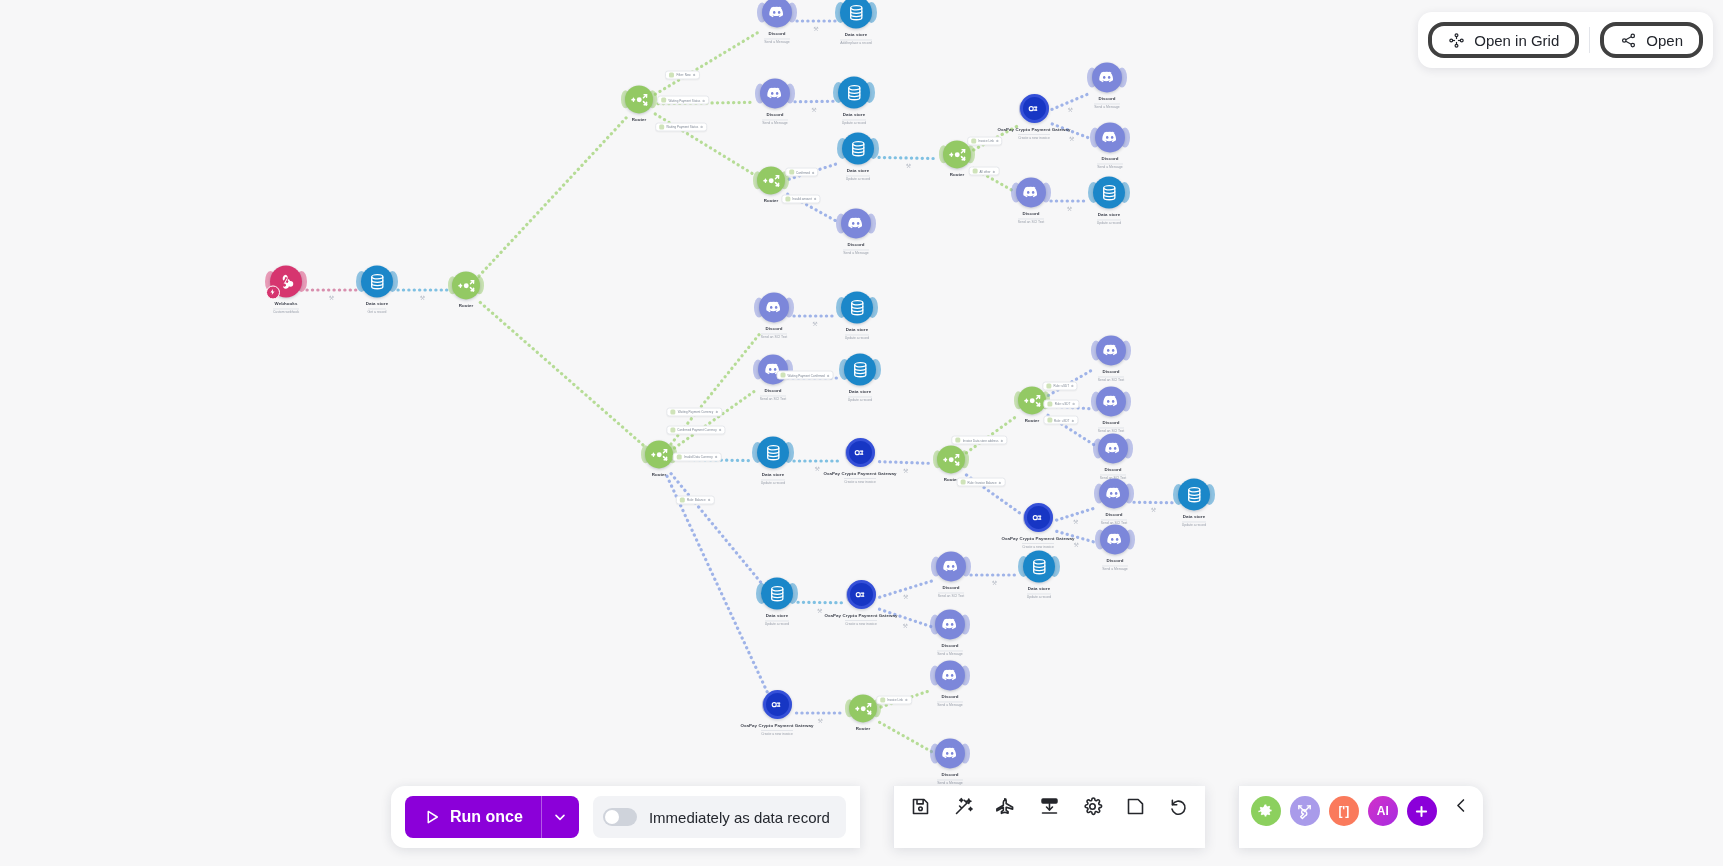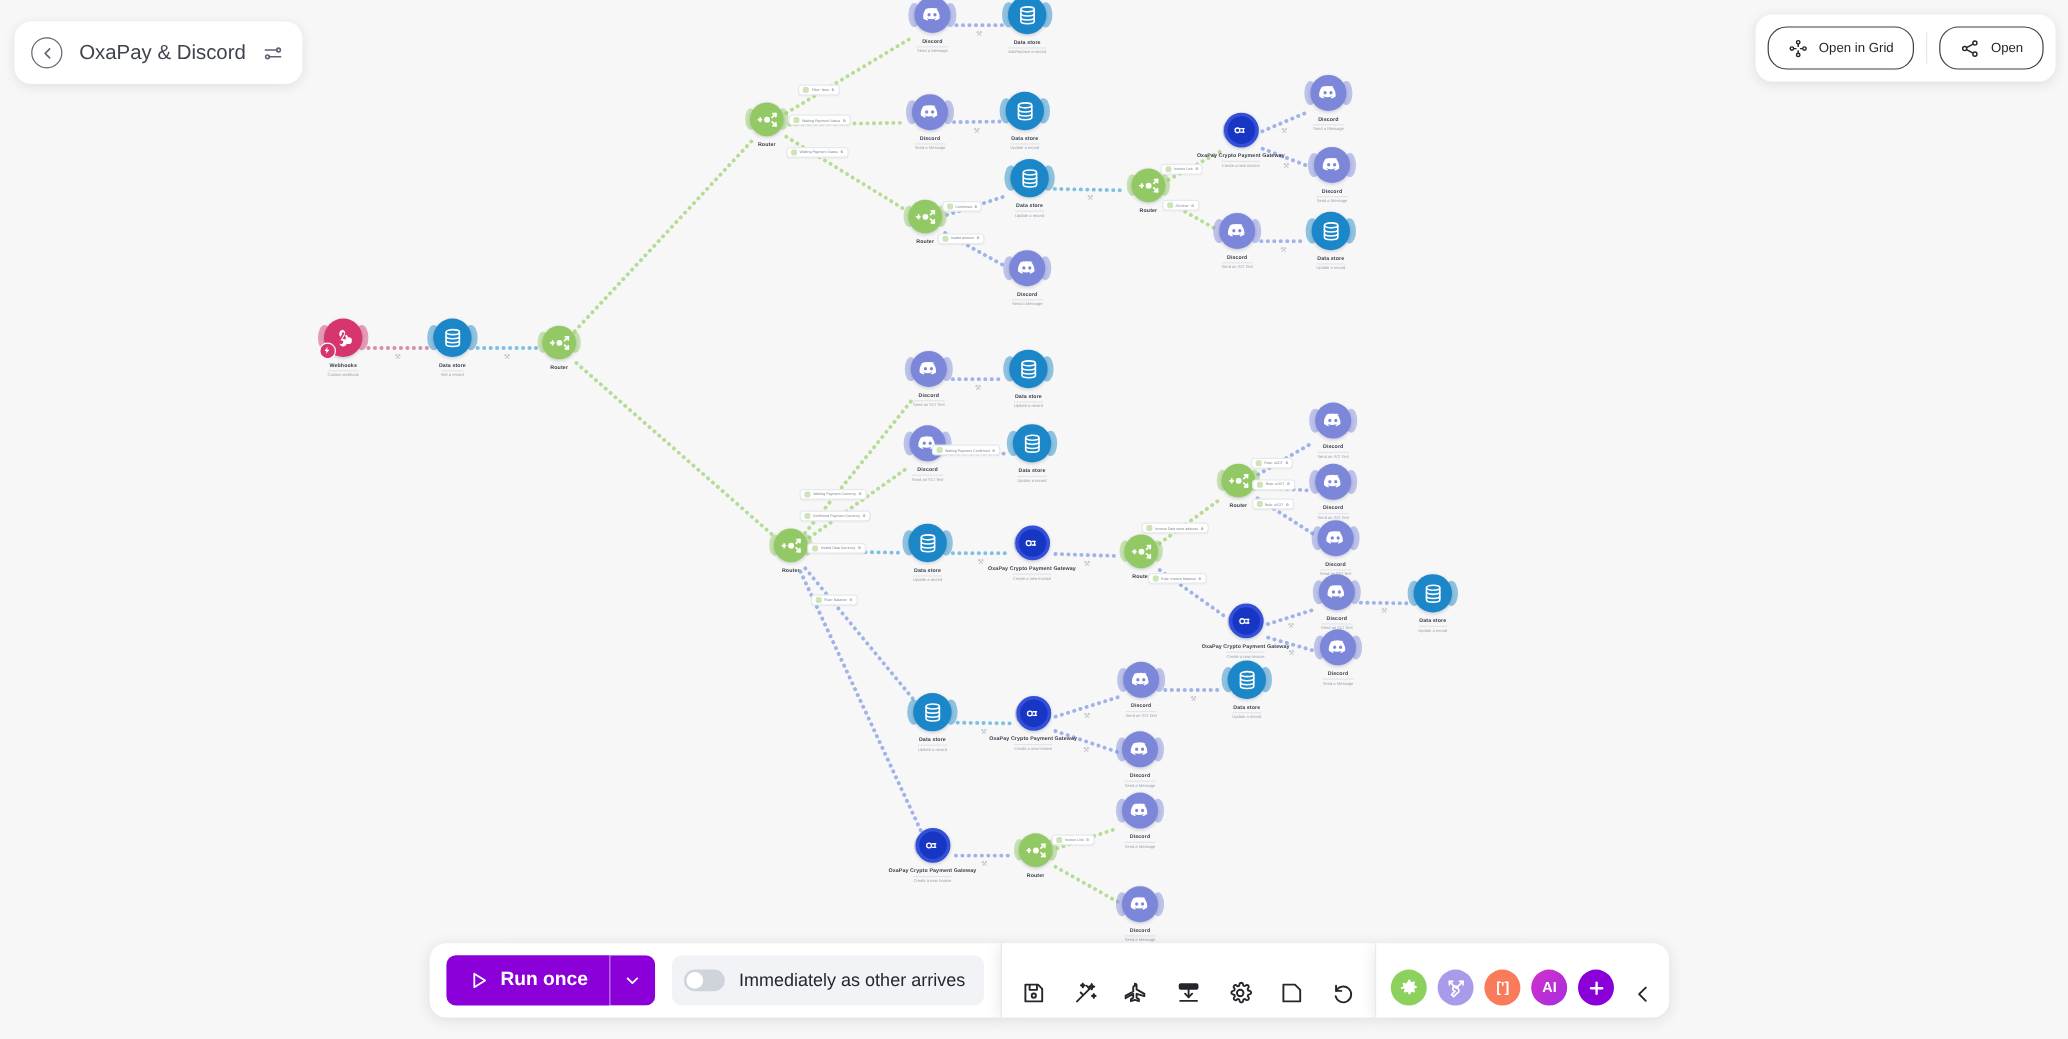--- a/index.html
+++ b/index.html
@@ -104,35 +104,35 @@
   #top-actions{
     position:absolute; right:10px; top:12px;
     background:#fff; border-radius:14px;
     box-shadow:0 2px 10px rgba(25,32,56,.10);
     height:56px; display:flex; align-items:center; gap:0;
     padding:0 10px; z-index:20;
   }
   .tb-btn{
     display:flex; align-items:center; gap:9px;
     height:36px; padding:0 16px;
-    border:1px solid #404040; border-radius:16px;
-    background:#fff; color:#23262d; font-size:11px;
+    border:4px solid #404040; border-radius:16px;
+    background:#fff; color:#23262d; font-size:15px;
     cursor:pointer; white-space:nowrap;
   }
   .tb-sep{ width:1px; height:26px; background:#e3e5ea; margin:0 10px; }
 
   
   #bottom-bar{
     position:absolute; left:358px; bottom:18px;
     display:flex; align-items:stretch; z-index:20;
   }
   .bb-card{
     background:#fff; border-radius:14px;
     box-shadow:0 2px 12px rgba(25,32,56,.12);
-    display:flex; align-items:flex-end;
+    display:flex; align-items:flex-start;margin-left:33px;
   }
   #run-card{ padding:10px 14px; gap:14px; border-radius:14px 0 0 14px; }
   #run-group{ display:flex; }
   #run-once{
     display:flex; align-items:center; gap:9px;
     background:#8b00d9; color:#fff; border:none;
     border-radius:8px 0 0 8px; height:42px; padding:0 18px;
     font-size:16px; font-weight:bold; cursor:pointer;
   }
   #run-caret{
@@ -895,36 +895,20 @@
         <div class="wrench" style="left: 905.263px; top: 624.92px;">⚒</div>
         <div class="wrench" style="left: 820.25px; top: 720px;">⚒</div>
         <div class="edge-label" style="left: 894.025px; top: 699.658px;">
           <span class="chip"></span>
           <span>Invoice Link</span>
           <span>⚙</span>
         </div>
       </div>
   </div>
 
-  <div id="title-card">
-    <div id="back-btn">
-      <svg viewBox="0 0 24 24" width="15" height="15" fill="none" stroke="currentColor" stroke-width="2.1" stroke-linecap="round" stroke-linejoin="round">
-        <path d="M15 6l-6 6 6 6"></path>
-      </svg>
-    </div>
-    <div id="scenario-title">OxaPay &amp; Discord</div>
-    <div id="settings-ic">
-      <svg viewBox="0 0 24 24" width="17" height="17" fill="none" stroke="currentColor" stroke-width="1.8" stroke-linecap="round">
-        <line x1="3" y1="8" x2="17" y2="8"></line>
-          <circle cx="18.5" cy="8" r="2.2"></circle>
-        <line x1="7" y1="16" x2="21" y2="16"></line>
-          <circle cx="5.5" cy="16" r="2.2"></circle>
-      </svg>
-    </div>
-  </div>
 
   <div id="top-actions">
     <button class="tb-btn">
       <svg viewBox="0 0 24 24" width="17" height="17" fill="none" stroke="currentColor" stroke-width="1.7">
         <circle cx="12" cy="4.6" r="2"></circle>
           <circle cx="12" cy="19.4" r="2"></circle>
         <circle cx="4.6" cy="12" r="2"></circle>
           <circle cx="19.4" cy="12" r="2"></circle>
         <line x1="12" y1="6.6" x2="12" y2="10"></line>
           <line x1="12" y1="14" x2="12" y2="17.4"></line>
@@ -959,21 +943,21 @@
         <button id="run-caret">
           <svg viewBox="0 0 24 24" width="16" height="16" fill="none" stroke="currentColor" stroke-width="2.3" stroke-linecap="round" stroke-linejoin="round">
             <path d="M6 9.5l6 6 6-6"></path>
           </svg>
         </button>
       </div>
       <div id="sched">
         <div class="switch">
             <i></i>
           </div>
-        <span id="sched-label">Immediately as other arrives</span>
+        <span id="sched-label">Immediately as data record</span>
       </div>
     </div>
 
     <div class="bb-card" id="tools-card">
       <span class="tool-ic">
         <svg viewBox="0 0 24 24" width="21" height="21" fill="none" stroke="currentColor" stroke-width="1.8" stroke-linejoin="round">
           <path d="M4 4h12l4 4v12H4z"></path>
             <path d="M8 4v5h7V4"></path>
             <circle cx="12" cy="14.5" r="2"></circle>
         </svg>

